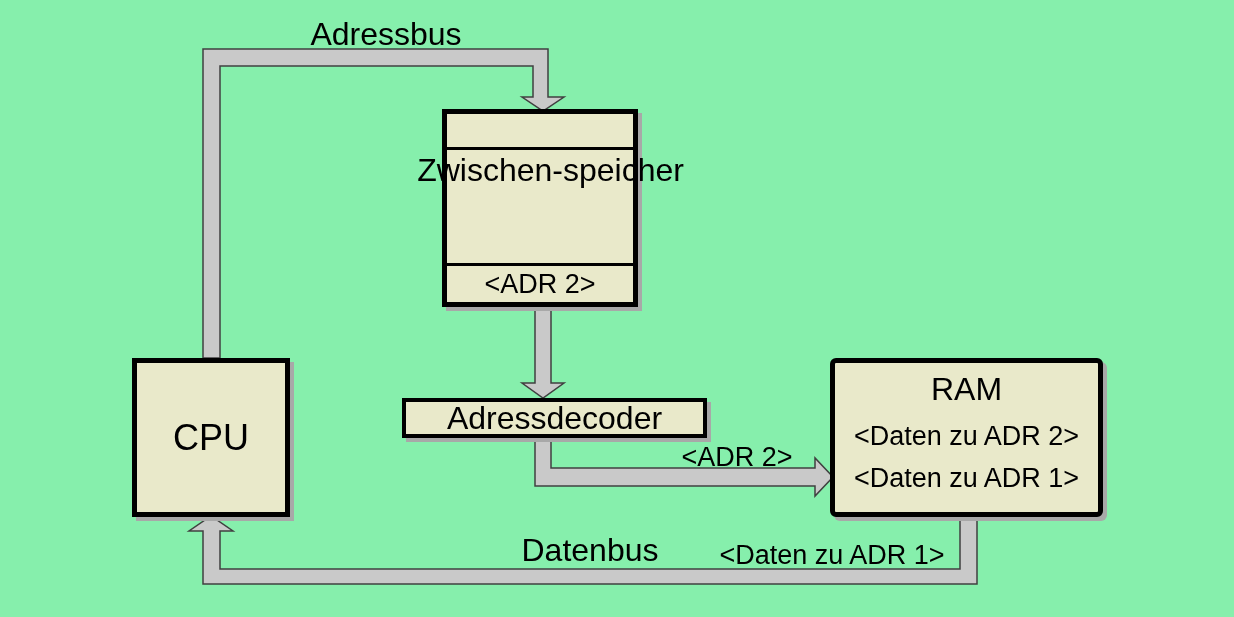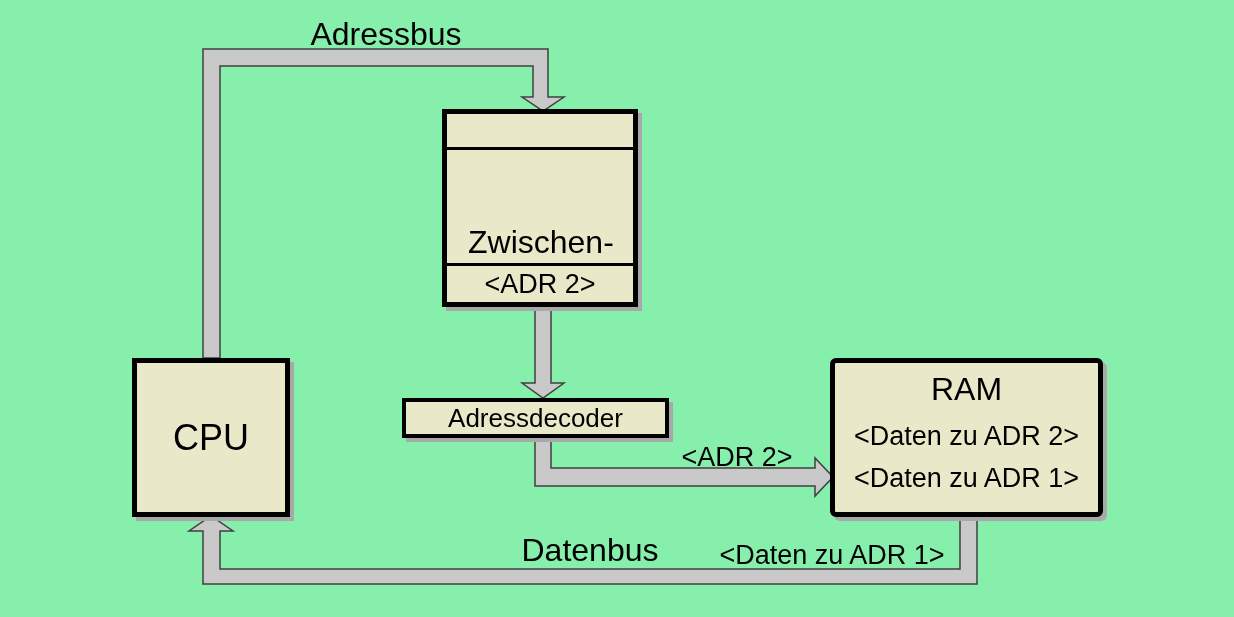--- a/index.html
+++ b/index.html
@@ -45,33 +45,33 @@
   .ram-row1 { top: 58px; }
   .ram-row2 { top: 100px; }
   #buffer-box { left: 442px; top: 109px; width: 196px; height: 198px; }
   .buf-top { position: absolute; left: 0; top: 0; width: 100%; height: 33px; }
   .divider { position: absolute; left: 0; width: 100%; height: 3px; background: #000; }
   .divider-1 { top: 33px; }
   .divider-2 { top: 149px; }
   .buf-mid {
     position: absolute; left: 0; top: 36px; width: 100%; height: 113px;
     box-sizing: border-box; padding-left: 21px;
-    display: flex; flex-direction: column; justify-content: flex-end;
+    display: flex; flex-direction: row; justify-content: center;
     font-size: 32px; line-height: 41px;
   }
   .buf-bottom {
     position: absolute; left: 0; top: 152px; width: 100%; height: 36px;
     display: flex; align-items: center; justify-content: center;
     font-size: 27px;
   }
   #decoder-box {
-    left: 402px; top: 398px; width: 267px; height: 40px;
+    left: 402px; top: 398px; width: 305px; height: 40px;
     border-width: 4px;
     display: flex; align-items: center; justify-content: center;
-    font-size: 26px;
+    font-size: 32px;
   }
   .float-label {
     position: absolute;
     z-index: 3;
     text-align: center;
     white-space: nowrap;
   }
   #adressbus-label   { left: 286px; top: 16px;  width: 200px; font-size: 32px; }
   #adr2-bus-label    { left: 647px; top: 442px; width: 180px; font-size: 27px; }
   #datenbus-label    { left: 470px; top: 532px; width: 240px; font-size: 32px; }
@@ -89,20 +89,21 @@
     <polygon points="960,517 960,569 220,569 220,531 233,531 211,516 189,531 203,531 203,584 977,584 977,517"></polygon>
   </svg>
 
   <div class="float-label" id="adressbus-label">Adressbus</div>
 
   <div class="node" id="buffer-box">
     <div class="buf-top"></div>
     <div class="divider divider-1"></div>
     <div class="buf-mid">
       <div>Zwischen-</div>
+      <div>speicher</div>
     </div>
     <div class="divider divider-2"></div>
     <div class="buf-bottom">&lt;ADR 2&gt;</div>
   </div>
 
   <div class="node" id="decoder-box">
     <span>Adressdecoder</span>
   </div>
 
   <div class="float-label" id="adr2-bus-label">&lt;ADR 2&gt;</div>

